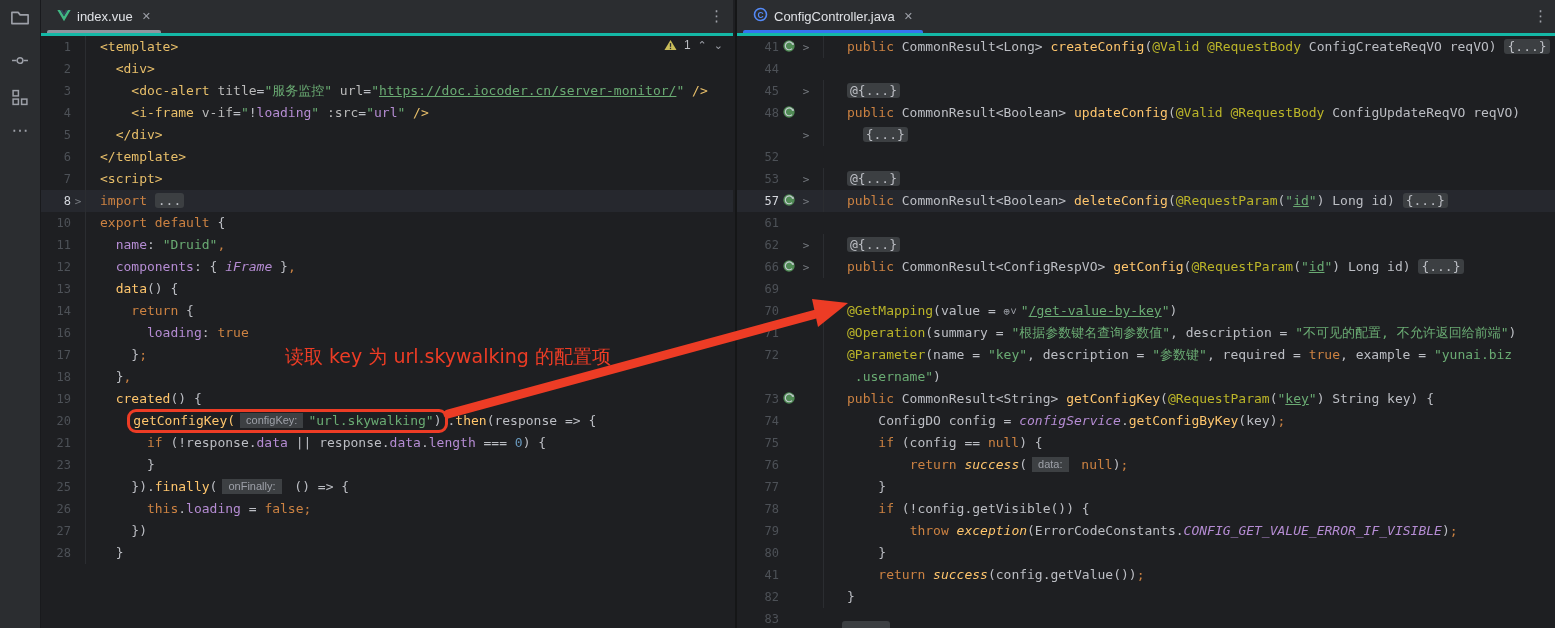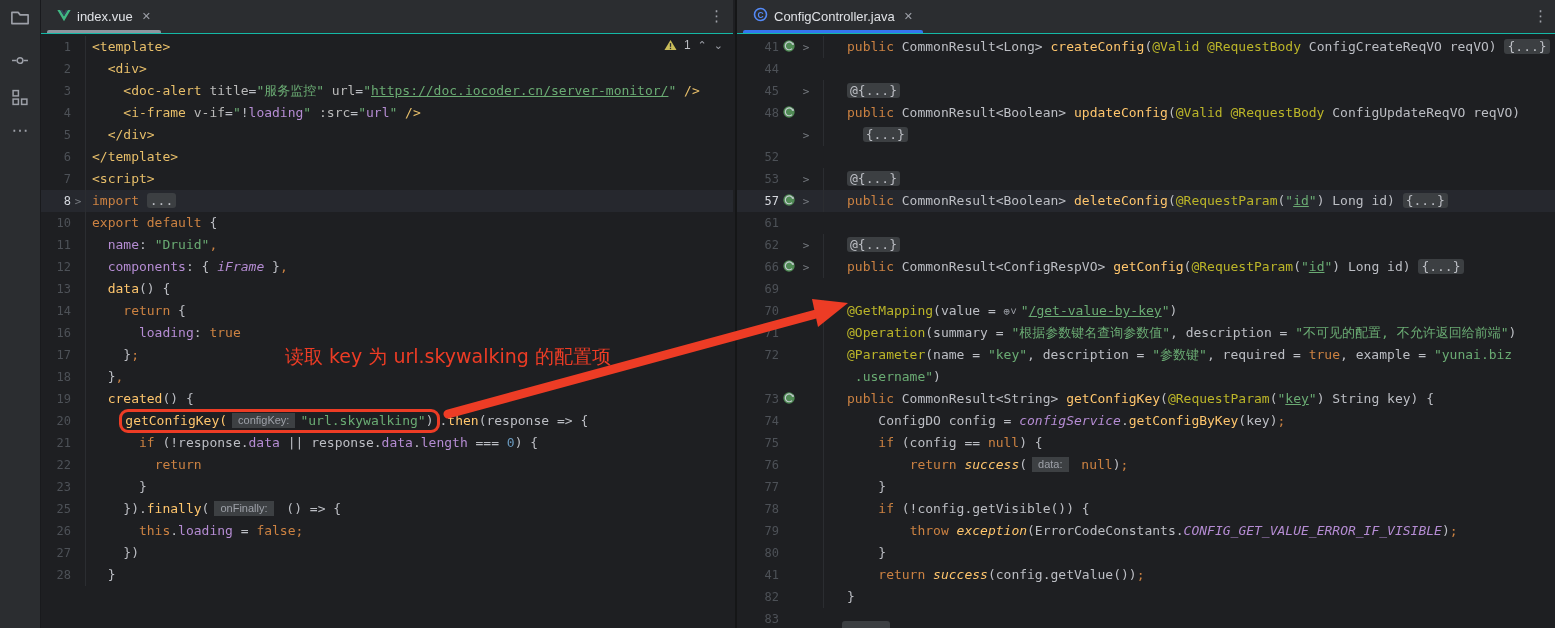--- a/index.html
+++ b/index.html
@@ -7,41 +7,41 @@
 
   
   .stripe{position:absolute;left:0;top:0;width:40px;height:628px;background:#2B2D30;border-right:1px solid #191A1D;z-index:2;}
   .sicon{position:absolute;left:50%;transform:translateX(-50%);color:#9DA0A8;}
 
   
   .pane{position:absolute;top:0;bottom:0;background:#1E1F22;overflow:hidden;}
   #pane-left{left:41px;width:692px;}
   #pane-right{left:735px;width:820px;border-left:2px solid #151617;}
 
-  .tabbar{height:33px;background:#2B2D30;border-bottom:1px solid #14b8a6;display:flex;align-items:stretch;position:relative;}
+  .tabbar{height:33px;background:#2B2D30;border-bottom:3px solid #14b8a6;display:flex;align-items:stretch;position:relative;}
   .tab{display:flex;align-items:center;gap:6px;padding:0 10px;margin-left:6px;position:relative;cursor:default;}
   .tab-underline{position:absolute;left:0;right:0;bottom:0;height:3px;border-radius:2px 2px 0 0;}
   #pane-left .tab-underline{background:#8E959E;}
   #pane-right .tab-underline{background:#3574F0;}
   .tab-label{font-size:13px;color:#DFE1E5;}
   .tab-close{color:#9DA0A8;font-size:11px;margin-left:3px;}
   .kebab{position:absolute;right:9px;top:7px;color:#9DA0A8;font-size:15px;}
 
   
   .lines{position:absolute;top:33px;left:0;right:0;padding-top:3px;}
   .row{height:22px;line-height:22px;white-space:pre;display:flex;align-items:baseline;
        font-family:"DejaVu Sans Mono","Liberation Mono",monospace;font-size:13px;}
   .row.caret{background:#26282E;}
   .ln{text-align:right;color:#4D5157;flex:none;font-size:12px;line-height:22px;}
   .ln.act{color:#D5D8DE;}
   .fcol{flex:none;color:#787C82;font-size:11px;text-align:center;line-height:22px;}
   .icol{flex:none;text-align:center;line-height:22px;position:relative;top:2px;}
   #pane-left .ln{width:30px;}
   #pane-left .fcol{width:14px;}
-  #pane-left .code{border-left:1px solid #2B2D31;padding-left:6px;}
+  #pane-left .code{border-left:1px solid #2B2D31;padding-left:14px;}
   #pane-right .ln{width:42px;}
   #pane-right .icol{width:20px;}
   #pane-right .fcol{width:14px;}
   #pane-right .code{margin-left:10px;border-left:1px solid #2B2D31;padding-left:23px;}
   .code{flex:1;line-height:22px;}
 
   
   .d{color:#BCBEC4}
   .k{color:#CC8242}
   .f{color:#FFC66D}
@@ -125,21 +125,20 @@
       <div class="row"><span class="ln">11</span><span class="fcol"></span><span class="code"><span class="d">  </span><span class="p">name</span><span class="d">: </span><span class="s">"Druid"</span><span class="k">,</span></span></div>
       <div class="row"><span class="ln">12</span><span class="fcol"></span><span class="code"><span class="d">  </span><span class="p">components</span><span class="d">: { </span><span class="P">iFrame</span><span class="d"> }</span><span class="k">,</span></span></div>
       <div class="row"><span class="ln">13</span><span class="fcol"></span><span class="code"><span class="d">  </span><span class="f">data</span><span class="d">() {</span></span></div>
       <div class="row"><span class="ln">14</span><span class="fcol"></span><span class="code"><span class="d">    </span><span class="k">return</span><span class="d"> {</span></span></div>
       <div class="row"><span class="ln">16</span><span class="fcol"></span><span class="code"><span class="d">      </span><span class="p">loading</span><span class="d">: </span><span class="k">true</span></span></div>
       <div class="row"><span class="ln">17</span><span class="fcol"></span><span class="code"><span class="d">    }</span><span class="k">;</span></span></div>
       <div class="row"><span class="ln">18</span><span class="fcol"></span><span class="code"><span class="d">  }</span><span class="k">,</span></span></div>
       <div class="row"><span class="ln">19</span><span class="fcol"></span><span class="code"><span class="d">  </span><span class="f">created</span><span class="d">() {</span></span></div>
       <div class="row"><span class="ln">20</span><span class="fcol"></span><span class="code"><span class="d">    </span><span class="redbox"><span class="f">getConfigKey(</span><span class="h">configKey:</span><span class="s">"url.skywalking"</span><span class="d">)</span></span><span class="d">.</span><span class="f">then</span><span class="d">(response =&gt; {</span></span></div>
       <div class="row"><span class="ln">21</span><span class="fcol"></span><span class="code"><span class="d">      </span><span class="k">if</span><span class="d"> (!response.</span><span class="p">data</span><span class="d"> || response.</span><span class="p">data</span><span class="d">.</span><span class="p">length</span><span class="d"> === </span><span class="n">0</span><span class="d">) {</span></span></div>
-      <div class="row"><span class="ln">22</span><span class="fcol"></span><span class="code"><span class="d">        </span><span class="k">return</span></span></div>
       <div class="row"><span class="ln">23</span><span class="fcol"></span><span class="code"><span class="d">      }</span></span></div>
       <div class="row"><span class="ln">25</span><span class="fcol"></span><span class="code"><span class="d">    }).</span><span class="f">finally</span><span class="d">(</span><span class="h">onFinally:</span><span class="d"> () =&gt; {</span></span></div>
       <div class="row"><span class="ln">26</span><span class="fcol"></span><span class="code"><span class="d">      </span><span class="k">this</span><span class="d">.</span><span class="p">loading</span><span class="d"> = </span><span class="k">false</span><span class="k">;</span></span></div>
       <div class="row"><span class="ln">27</span><span class="fcol"></span><span class="code"><span class="d">    })</span></span></div>
       <div class="row"><span class="ln">28</span><span class="fcol"></span><span class="code"><span class="d">  }</span></span></div>
     </div>
   <div class="inspect" style="top:38px">
     <svg width="13" height="12" viewBox="0 0 14 12">
         <path d="M7 0.5 13.5 11.5H0.5z" fill="#C9BC59"></path>
         <rect x="6.3" y="4" width="1.4" height="4" fill="#2B2D30"></rect>

